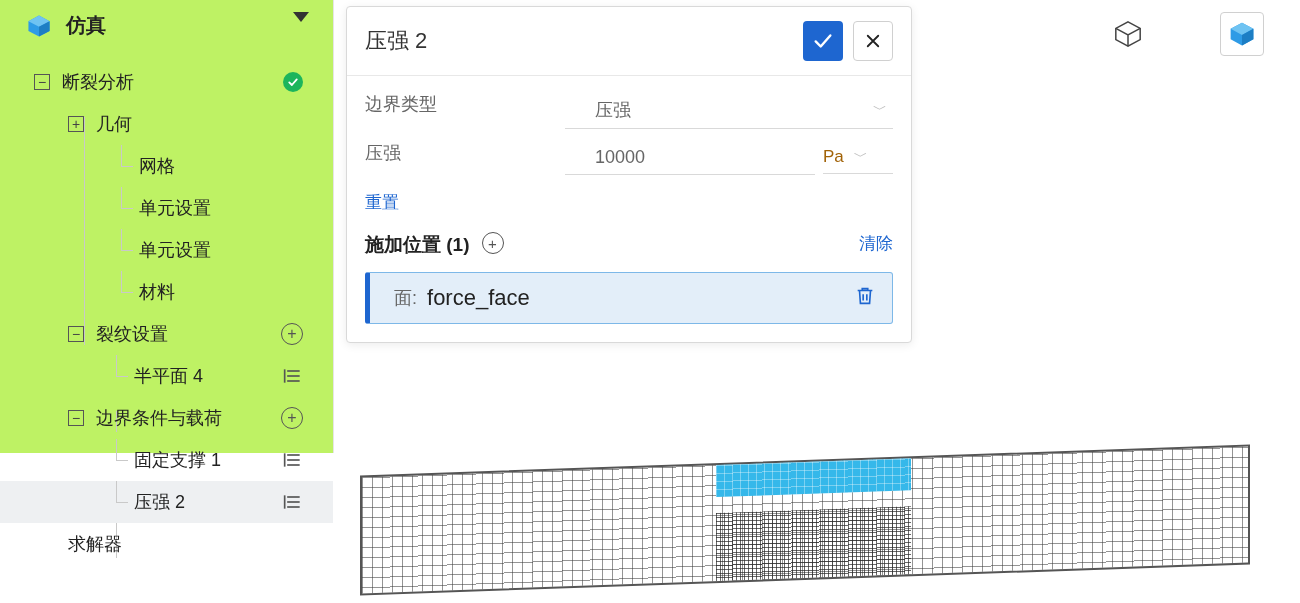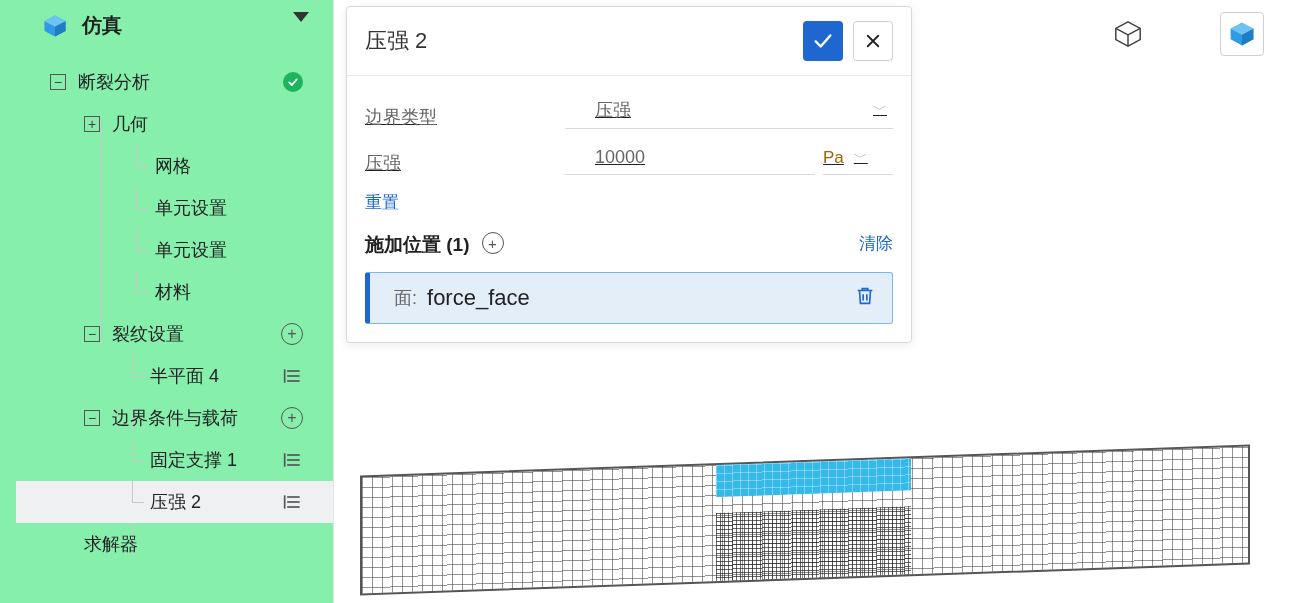--- a/index.html
+++ b/index.html
@@ -1,19 +1,19 @@
 <!DOCTYPE html>
 <html><head>
 <meta charset="utf-8">
 <style>
   * { box-sizing: border-box; margin: 0; padding: 0; font-family: -apple-system, "Segoe UI", "Microsoft YaHei", sans-serif; }
   body { width: 1300px; height: 603px; background: #fff; position: relative; overflow: hidden; color: #222; }
 
   
-  .sidebar { position: absolute; left: 0; top: 0; width: 334px; height: 603px; background: #86efac; border-right: 1px solid #e5e5e5; padding-left: 16px; }
+  .sidebar { position: absolute; left: 0; top: 0; width: 334px; height: 453px; background: #bef264; border-right: 1px solid #e5e5e5; }
   .sidebar-header { display: flex; align-items: center; gap: 14px; padding: 12px 22px 18px 26px; position: relative; }
   .app-logo { width: 26px; height: 26px; }
   .sidebar-title { font-size: 20px; font-weight: 600; color: #222; }
   .header-chevron { position: absolute; right: 24px; top: 10px; cursor: pointer; }
 
   .tree { padding: 4px 0; }
   .tree-row { display: flex; align-items: center; height: 42px; position: relative; font-size: 18px; color: #222; cursor: pointer; }
   .tree-row.lvl0 { padding-left: 34px; }
   .tree-row.lvl1 { padding-left: 68px; }
   .tree-row.lvl2 { padding-left: 102px; margin-left: 37px; }
@@ -38,21 +38,21 @@
   .panel { position:absolute; left:346px; top:6px; width:566px; background:#fff; border:1px solid #d9d9d9; border-radius:4px; box-shadow:0 2px 10px rgba(0,0,0,0.08); }
   .panel-header { display:flex; align-items:center; padding:14px 18px; border-bottom:1px solid #e8e8e8; }
   .panel-title { font-size:22px; color:#333; flex:1; }
   .btn { width:40px; height:40px; border-radius:4px; display:flex; align-items:center; justify-content:center; cursor:pointer; }
   .btn-accept { background:#1e66d0; margin-right:10px; }
   .btn-accept svg { width:22px; height:22px; }
   .btn-cancel { border:1px solid #d0d0d0; }
   .btn-cancel svg { width:18px; height:18px; }
 
   .panel-body { padding:16px 18px 18px 18px; }
-  .form-row { display:flex; align-items:flex-end; margin-bottom:12px;text-decoration:underline; }
+  .form-row { display:flex; align-items:flex-start; margin-bottom:12px; }
   .form-label { width:200px; font-size:18px; color:#666; }
   .form-field { flex:1; position:relative; border-bottom:1px solid #d9d9d9; padding:6px 0; display:flex; align-items:center; }
   .form-value { flex:1; font-size:18px; color:#666; padding-left:30px; }
   .form-caret { color:#bfbfbf; font-size:14px; padding-right:6px; }
   .unit { font-size:17px; color:#a16207; margin-right:10px; }
 
   .reset-row { text-align:left; padding:4px 4px 18px 0; }
   .link { color:#1e66d0; font-size:17px; cursor:pointer; }
 
   .section-header { display:flex; align-items:flex-start; margin-bottom:14px; }

